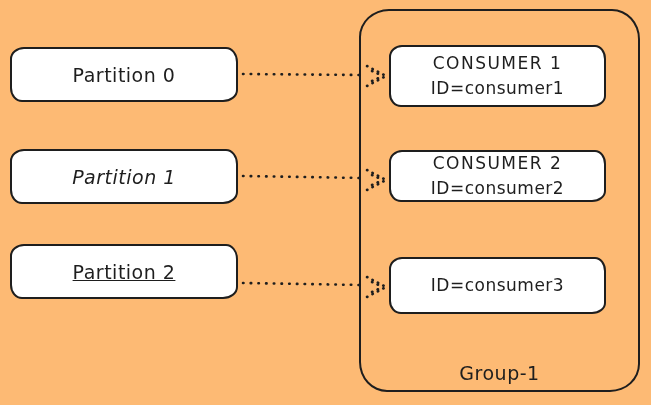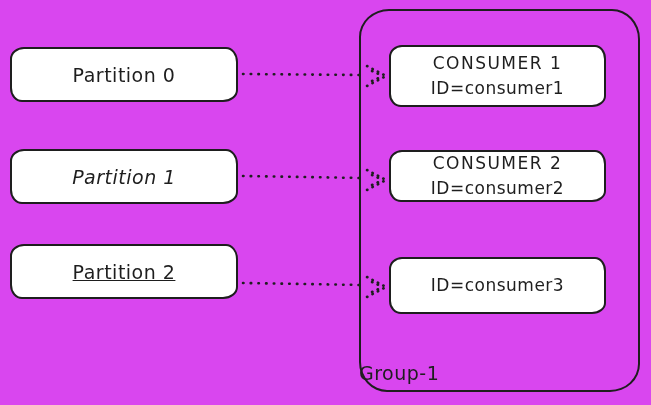--- a/index.html
+++ b/index.html
@@ -5,21 +5,21 @@
   html, body {
     margin: 0;
     padding: 0;
     background: #ffffff;
     font-family: "DejaVu Sans", "Liberation Sans", sans-serif;
   }
   .canvas {
     position: relative;
     width: 651px;
     height: 405px;
-    background: #d946ef;
+    background: #fdba74;
     overflow: hidden;
     color: #1e1e1e;
   }
   .node {
     position: absolute;
     box-sizing: border-box;
     border: 2.2px solid #1e1e1e;
     background: #ffffff;
     display: flex;
     align-items: center;
@@ -46,21 +46,21 @@
     height: 383px;
     border: 2.2px solid #1e1e1e;
     border-radius: 30px 28px 30px 28px / 28px 30px 28px 30px;
     background: transparent;
   }
   .group-label {
     position: absolute;
     left: 359px;
     top: 362px;
     width: 281px;
-    text-align: left;
+    text-align: center;
     font-size: 19px;
     letter-spacing: 0.5px;
   }
   .consumer {
     left: 389px;
     width: 217px;
     border-radius: 13px 11px 14px 12px / 12px 14px 11px 13px;
     flex-direction: column;
     line-height: 1.45;
     font-size: 17px;

